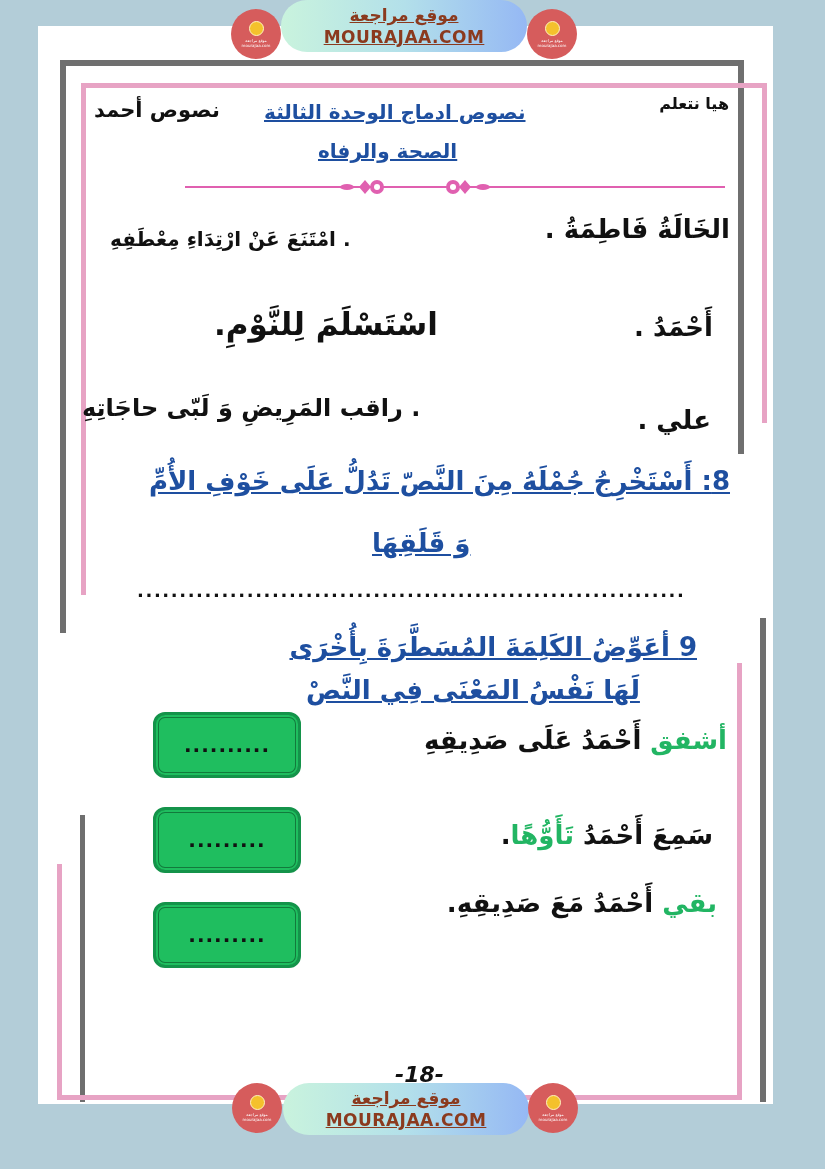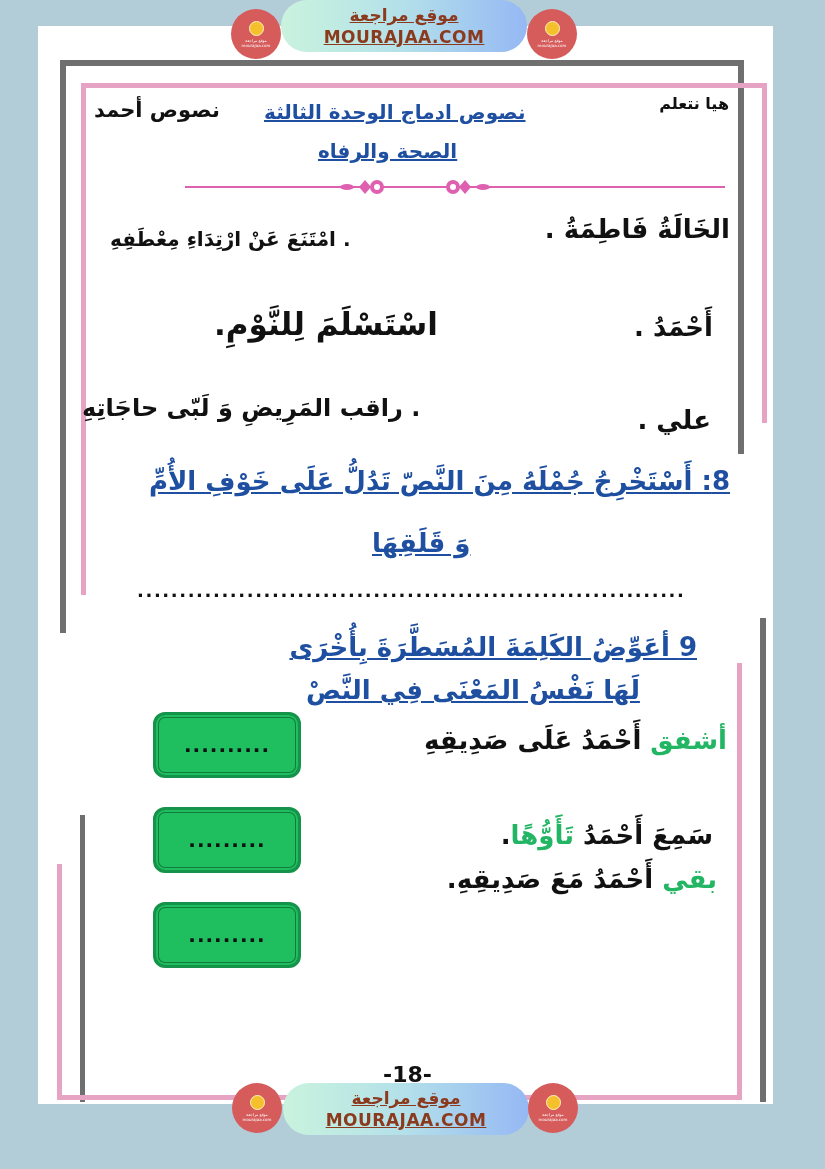--- a/index.html
+++ b/index.html
@@ -128,25 +128,25 @@
 <div class="answer-box" style="left:153px;top:807px;">
   <span>.........</span>
 </div>
 <div class="t black-bold" style="right:112px;top:820px;font-size:26px;">
   <span>سَمِعَ أَحْمَدُ </span><span class="green">تَأَوُّهًا</span><span>.</span>
 </div>
 
 <div class="answer-box" style="left:153px;top:902px;">
   <span>.........</span>
 </div>
-<div class="t black-bold" style="right:108px;top:864px;font-size:26px;">
+<div class="t black-bold" style="right:108px;top:888px;font-size:26px;">
   <span class="green">بقي</span><span> أَحْمَدُ مَعَ صَدِيقِهِ.</span>
 </div>
 
-<div class="t black-bold" style="left:383px;top:1062px;font-size:22px;direction:ltr;">-18-</div>
+<div class="t black-bold" style="left:395px;top:1062px;font-size:22px;direction:ltr;font-style:italic;">-18-</div>
 
 <div class="badge-circle" style="left:232px;top:1083px;">
   <div class="logo"></div>
   <div class="txt">موقع مراجعة mourajaa.com</div>
 </div>
 <div class="brand-pill" style="left:283px;top:1083px;">
   <span class="ar">موقع مراجعة</span>
   <span class="en">MOURAJAA.COM</span>
 </div>
 <div class="badge-circle" style="left:528px;top:1083px;">

